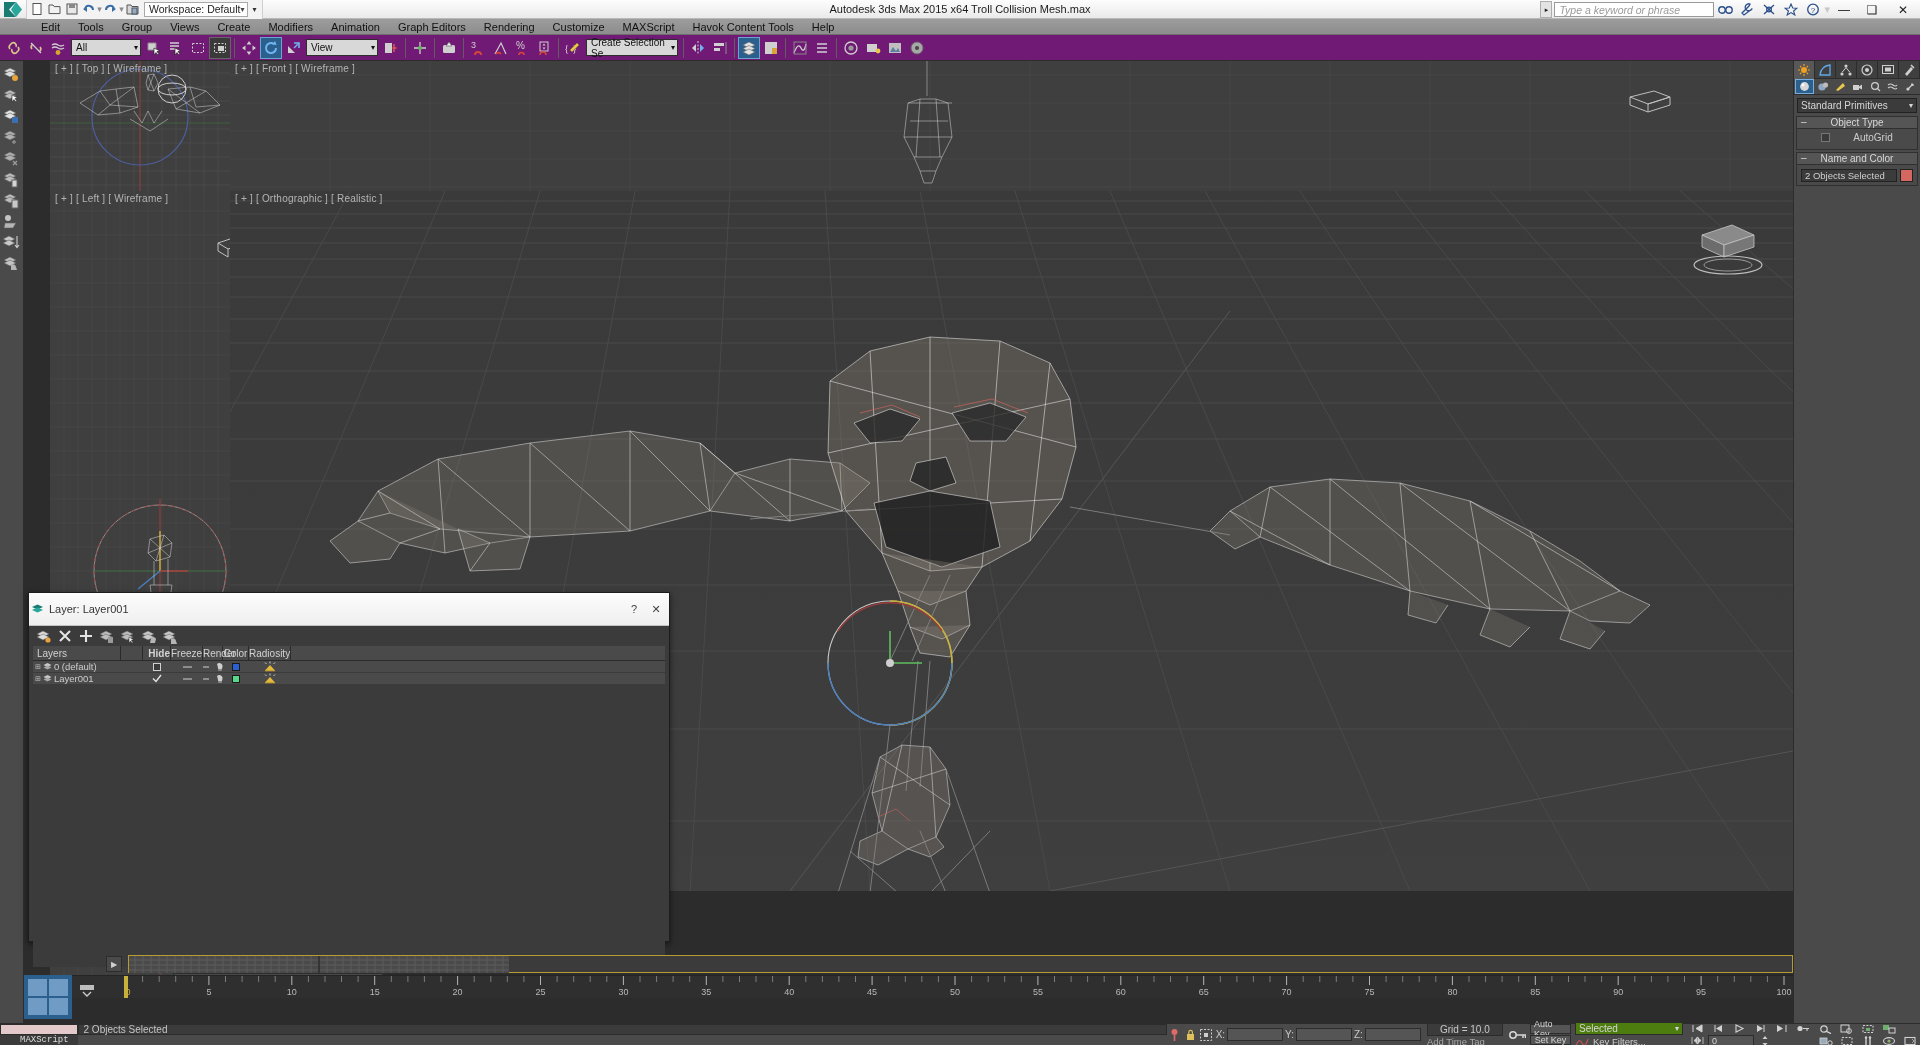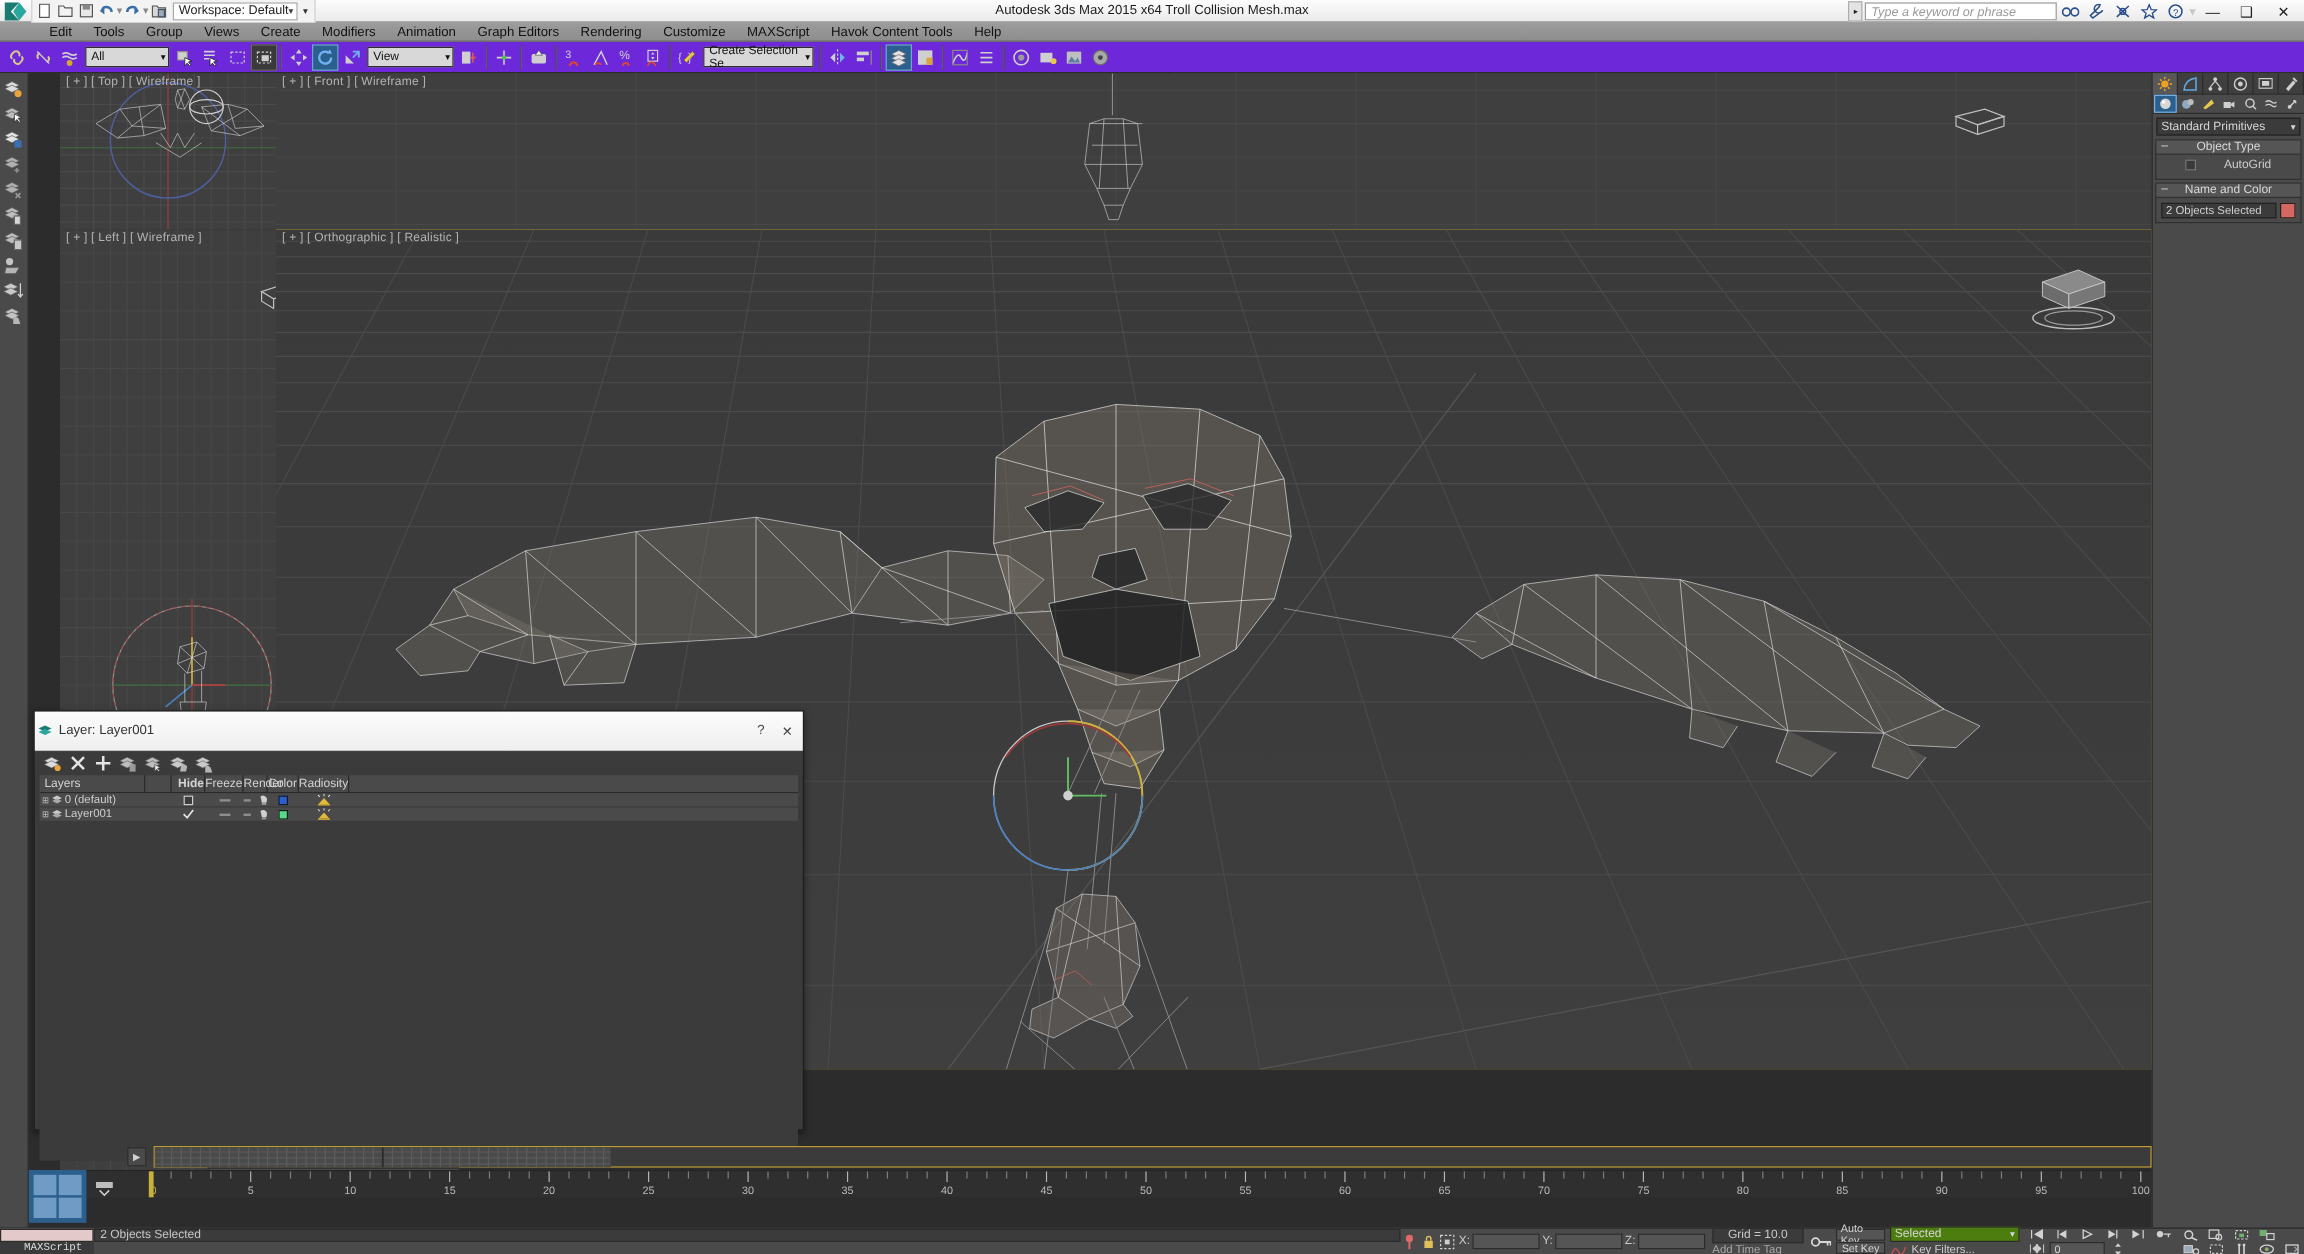--- a/index.html
+++ b/index.html
@@ -38,21 +38,21 @@
   .wbtn:last-child { width:34px; }
 
   
   .menubar { position:absolute; left:0; top:19px; width:1920px; height:16px;
      background:linear-gradient(#9c9c9c,#8d8d8d); display:flex; align-items:center;
      padding-left:32px; border-bottom:1px solid #6d6d6d; }
   .menubar .mi { color:#111; font-size:11px; padding:0 9px; line-height:16px; }
 
   
   .maintoolbar { position:absolute; left:0; top:35px; width:1920px; height:26px;
-     background:#6d28d9; border-bottom:1px solid #2c2c2c; display:flex; align-items:center;
+     background:#701a75; border-bottom:1px solid #2c2c2c; display:flex; align-items:center;
      padding-left:3px; }
   .tb { width:22px; height:22px; display:flex; align-items:center; justify-content:center;
      color:#d6d6d6; border:1px solid transparent; }
   .tb.on { background:#2b5f8e; border:1px solid #6fa3d2; }
   .tb.act { background:#3a3a3a; border:1px solid #666; }
   .tsep { width:1px; height:20px; background:#2e2e2e; margin:0 3px;
      border-right:1px solid #5e5e5e; }
   .tcombo { height:17px; background:#d8d8d8; border:1px solid #2e2e2e; color:#111;
      font-size:10px; display:flex; align-items:center; justify-content:space-between;
      padding:0 2px 0 4px; margin:0 2px; }

